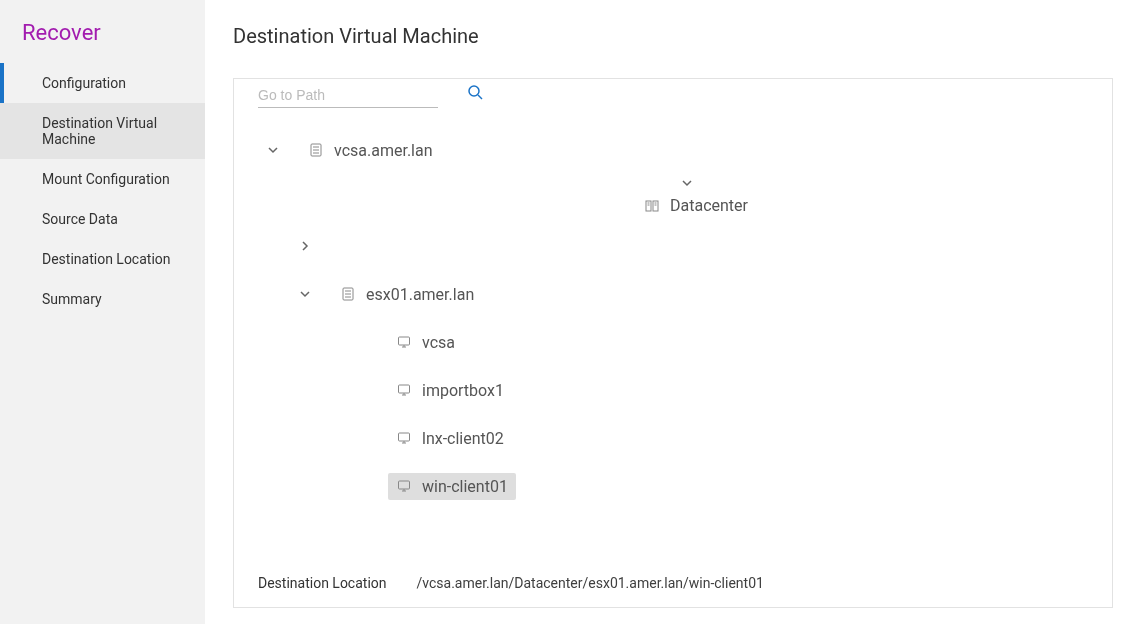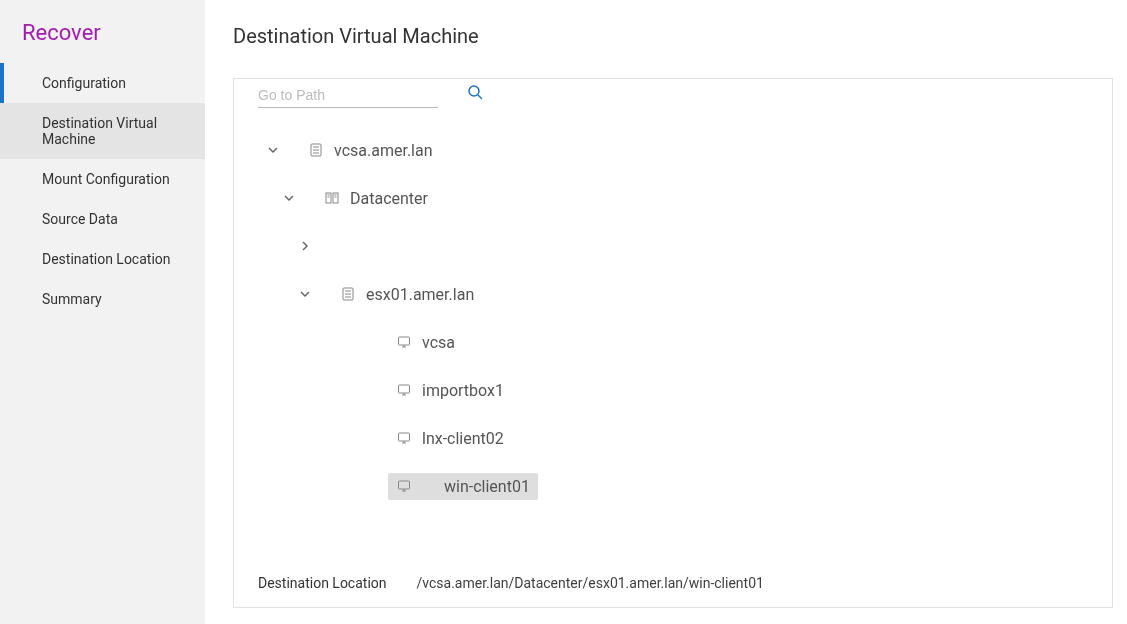--- a/index.html
+++ b/index.html
@@ -93,21 +93,21 @@
     }
     .tree { padding-top: 8px; }
     .tree-row {
       display: flex;
       align-items: center;
       height: 48px;
       color: #555;
       font-size: 16px;
     }
     .indent-0 { padding-left: 30px; }
-    .indent-1 { padding-left: 46px; }
+    .indent-1 { padding-left: 46px; flex-direction: column; }
     .indent-2 { padding-left: 62px; }
     .indent-3 { padding-left: 118px; text-align: center; }
     .toggle {
       width: 18px; height: 18px;
       display: flex; align-items: center; justify-content: center;
       margin-right: 18px;
       cursor: pointer;
       color: #666;
     }
     .toggle.spacer { visibility: hidden; }
@@ -120,21 +120,20 @@
     }
     .node-label {
       padding: 4px 8px;
       border-radius: 2px;
       cursor: pointer;
       display: inline-flex;
       align-items: center;
     }
     .node-label.selected {
       background: #dedede;
-      gap: 22px;
     }
     .footer {
       padding: 16px 24px;
       font-size: 14px;
       color: #333;
       display: flex;
       gap: 30px;
       border-top: 1px solid transparent;
     }
     .footer-label { color: #333; }

